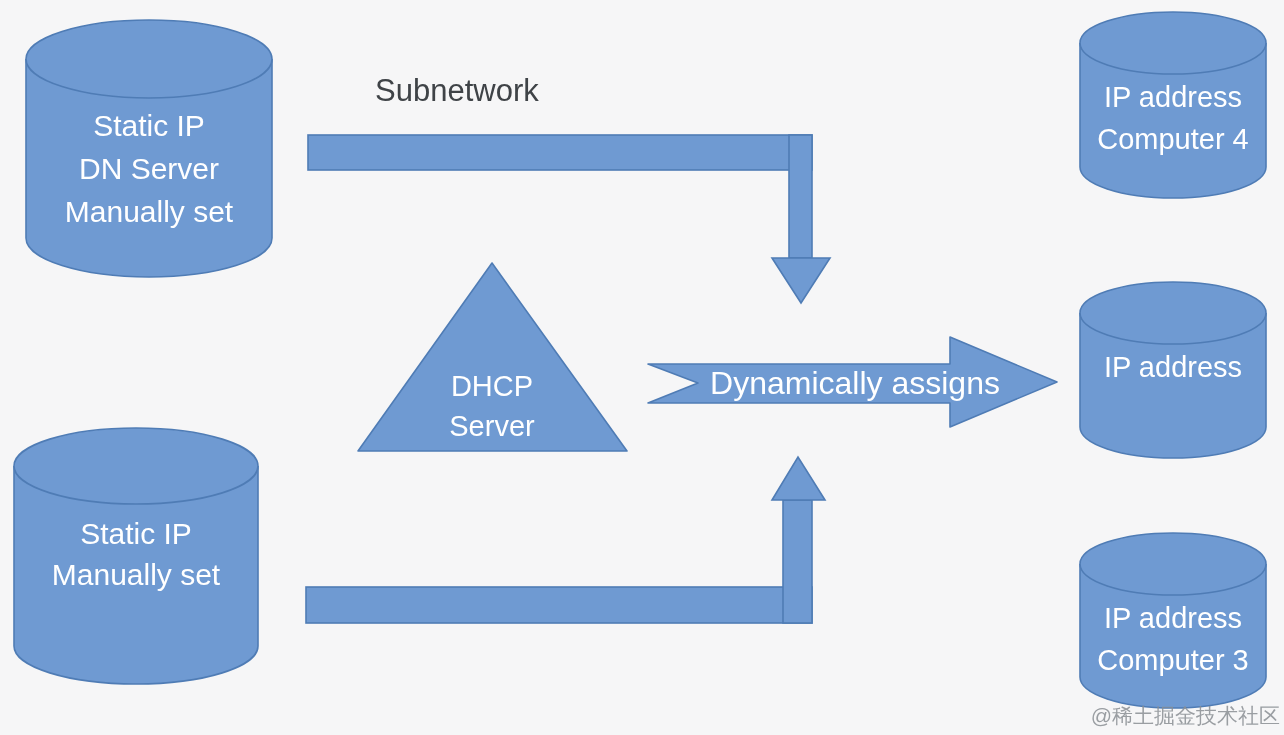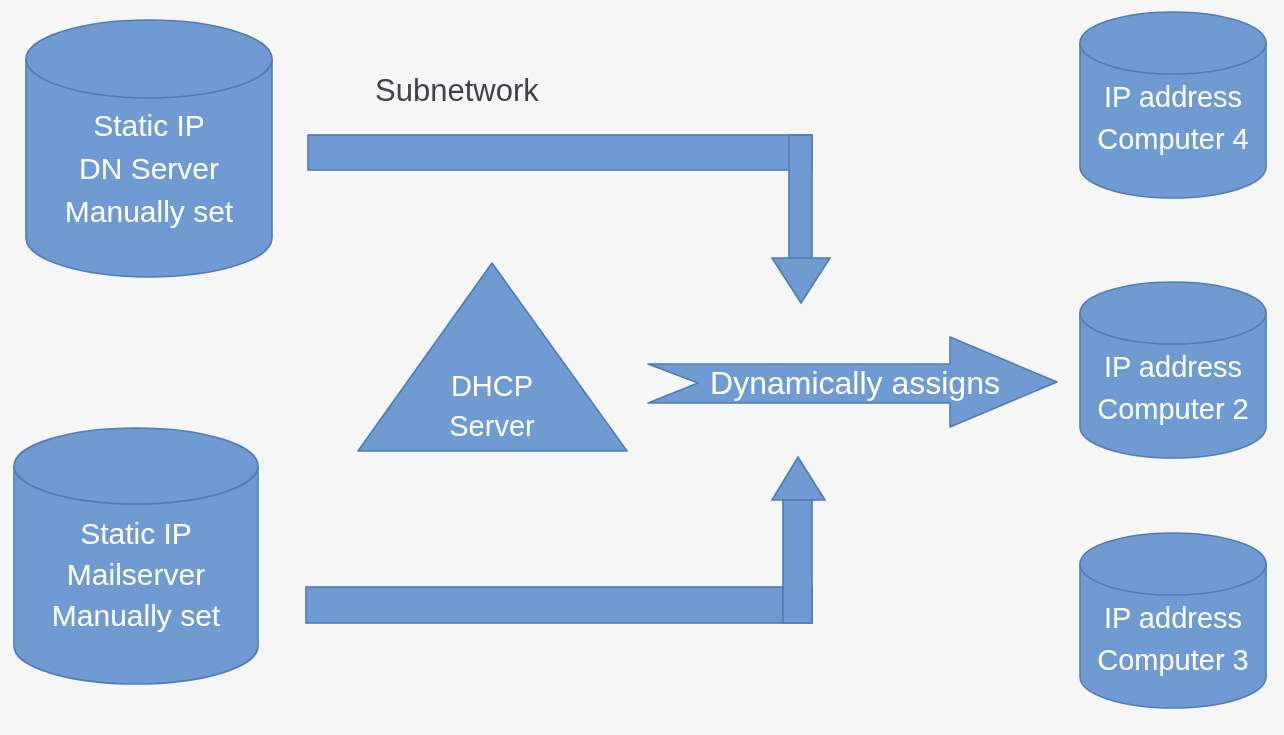--- a/index.html
+++ b/index.html
@@ -111,40 +111,39 @@
   <div class="lbl-subnet">Subnetwork</div>
 
   <div class="node-label lbl-dn">
     <span>Static IP</span>
     <span>DN Server</span>
     <span>Manually set</span>
   </div>
 
   <div class="node-label lbl-mail">
     <span>Static IP</span>
-    <span>Mailserver</span>
     <span>Manually set</span>
   </div>
 
   <div class="node-label lbl-dhcp">
     <span>DHCP</span>
     <span>Server</span>
   </div>
 
   <div class="node-label lbl-c1">
     <span>IP address</span>
     <span>Computer 4</span>
   </div>
 
   <div class="node-label lbl-c2">
     <span>IP address</span>
-    <span>Computer 2</span>
   </div>
 
   <div class="node-label lbl-c3">
     <span>IP address</span>
     <span>Computer 3</span>
   </div>
 
   <div class="lbl-assigns">Dynamically assigns</div>
 
+  <div class="watermark">@稀土掘金技术社区</div>
 
 </div>
 
 </body></html>

